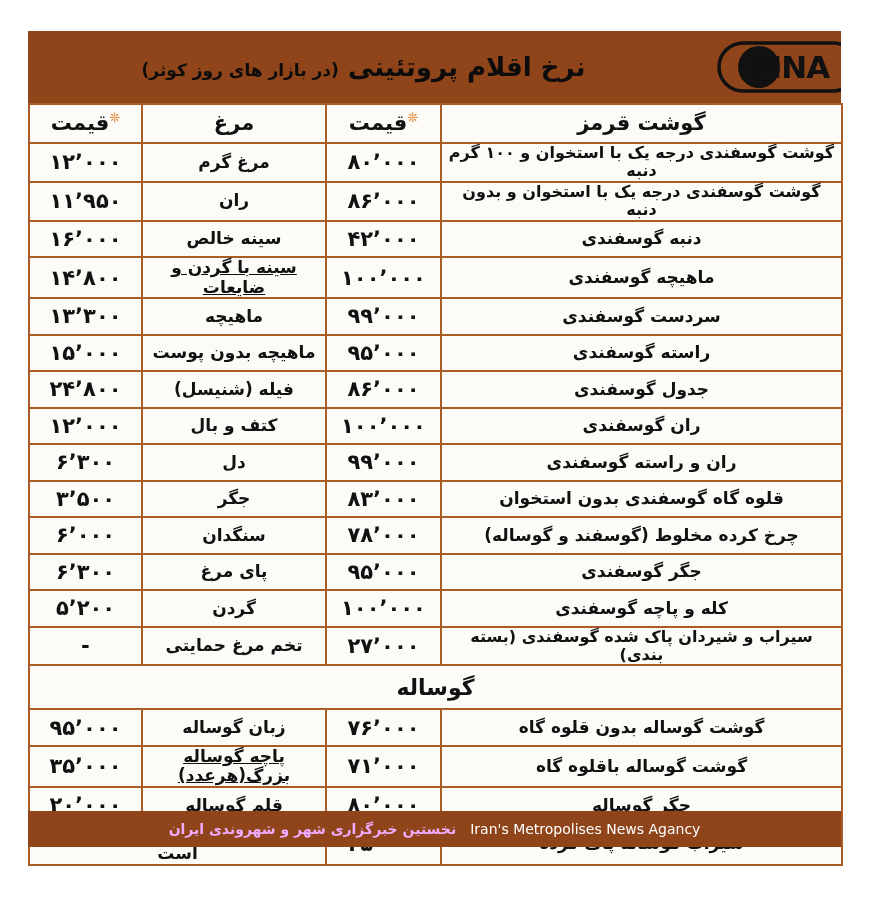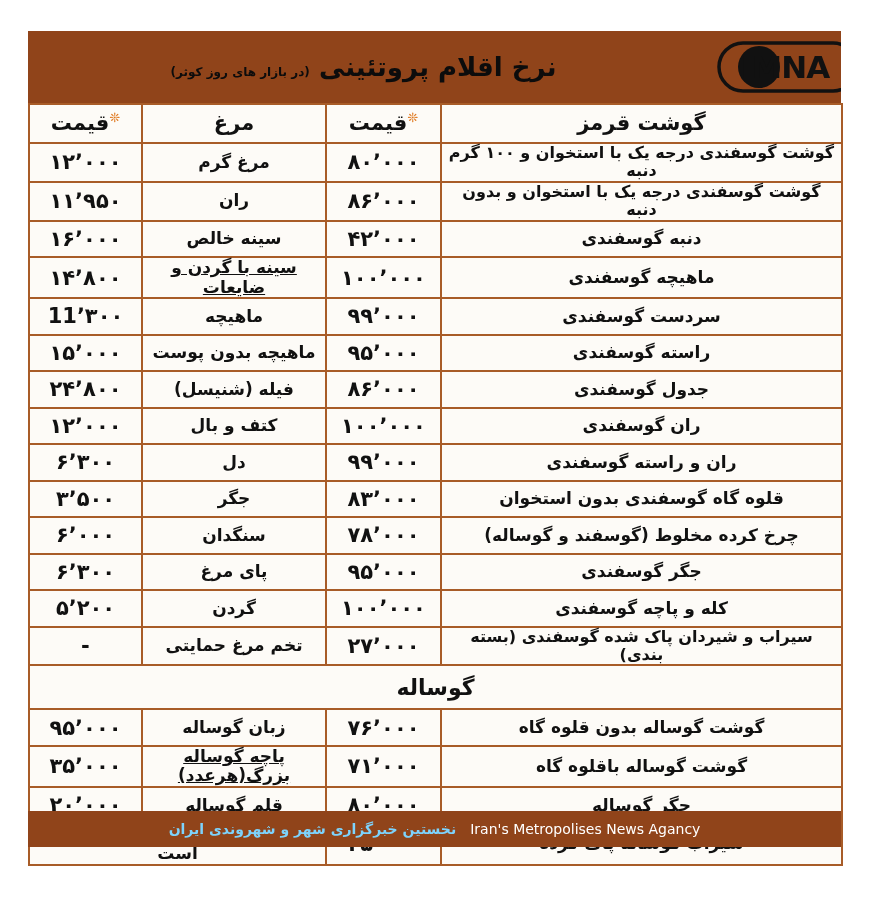--- a/index.html
+++ b/index.html
@@ -42,21 +42,21 @@
     font-size: 26px;
     font-weight: bold;
     letter-spacing: 0px;
     padding-right: 16px;
     padding-left: 8px;
     white-space: nowrap;
     direction: rtl;
     line-height: 1.1;
   }
   .banner-title .sub {
-    font-size: 12px;
+    font-size: 17px;
     font-weight: bold;
     text-align: right;
   }
 
   
   .logo {
     flex: 0 0 auto;
     width: 128px;
     height: 56px;
     position: relative;
@@ -144,21 +144,21 @@
     width: 813px;
     height: 36px;
     background: #90441a;
     display: flex;
     align-items: center;
     justify-content: center;
     gap: 14px;
     overflow: hidden;
   }
   .footer-fa {
-    color: #7dd3fc;
+    color: #f0abfc;
     font-size: 14px;
     font-weight: bold;
     direction: rtl;
     white-space: nowrap;
   }
   .footer-en {
     color: #ffffff;
     font-size: 14px;
     font-weight: normal;
     direction: ltr;
@@ -222,21 +222,21 @@
       <tr class="data-row">
         <td>ماهیچه گوسفندی</td>
         <td class="price">۱۰۰٬۰۰۰</td>
         <td class="tiny">سینه با گردن و ضایعات</td>
         <td class="price">۱۴٬۸۰۰</td>
       </tr>
       <tr class="data-row">
         <td>سردست گوسفندی</td>
         <td class="price">۹۹٬۰۰۰</td>
         <td>ماهیچه</td>
-        <td class="price">11٬۳۰۰</td>
+        <td class="price">۱۳٬۳۰۰</td>
       </tr>
       <tr class="data-row">
         <td>راسته گوسفندی</td>
         <td class="price">۹۵٬۰۰۰</td>
         <td>ماهیچه بدون پوست</td>
         <td class="price">۱۵٬۰۰۰</td>
       </tr>
       <tr class="data-row">
         <td>جدول گوسفندی</td>
         <td class="price">۸۶٬۰۰۰</td>

